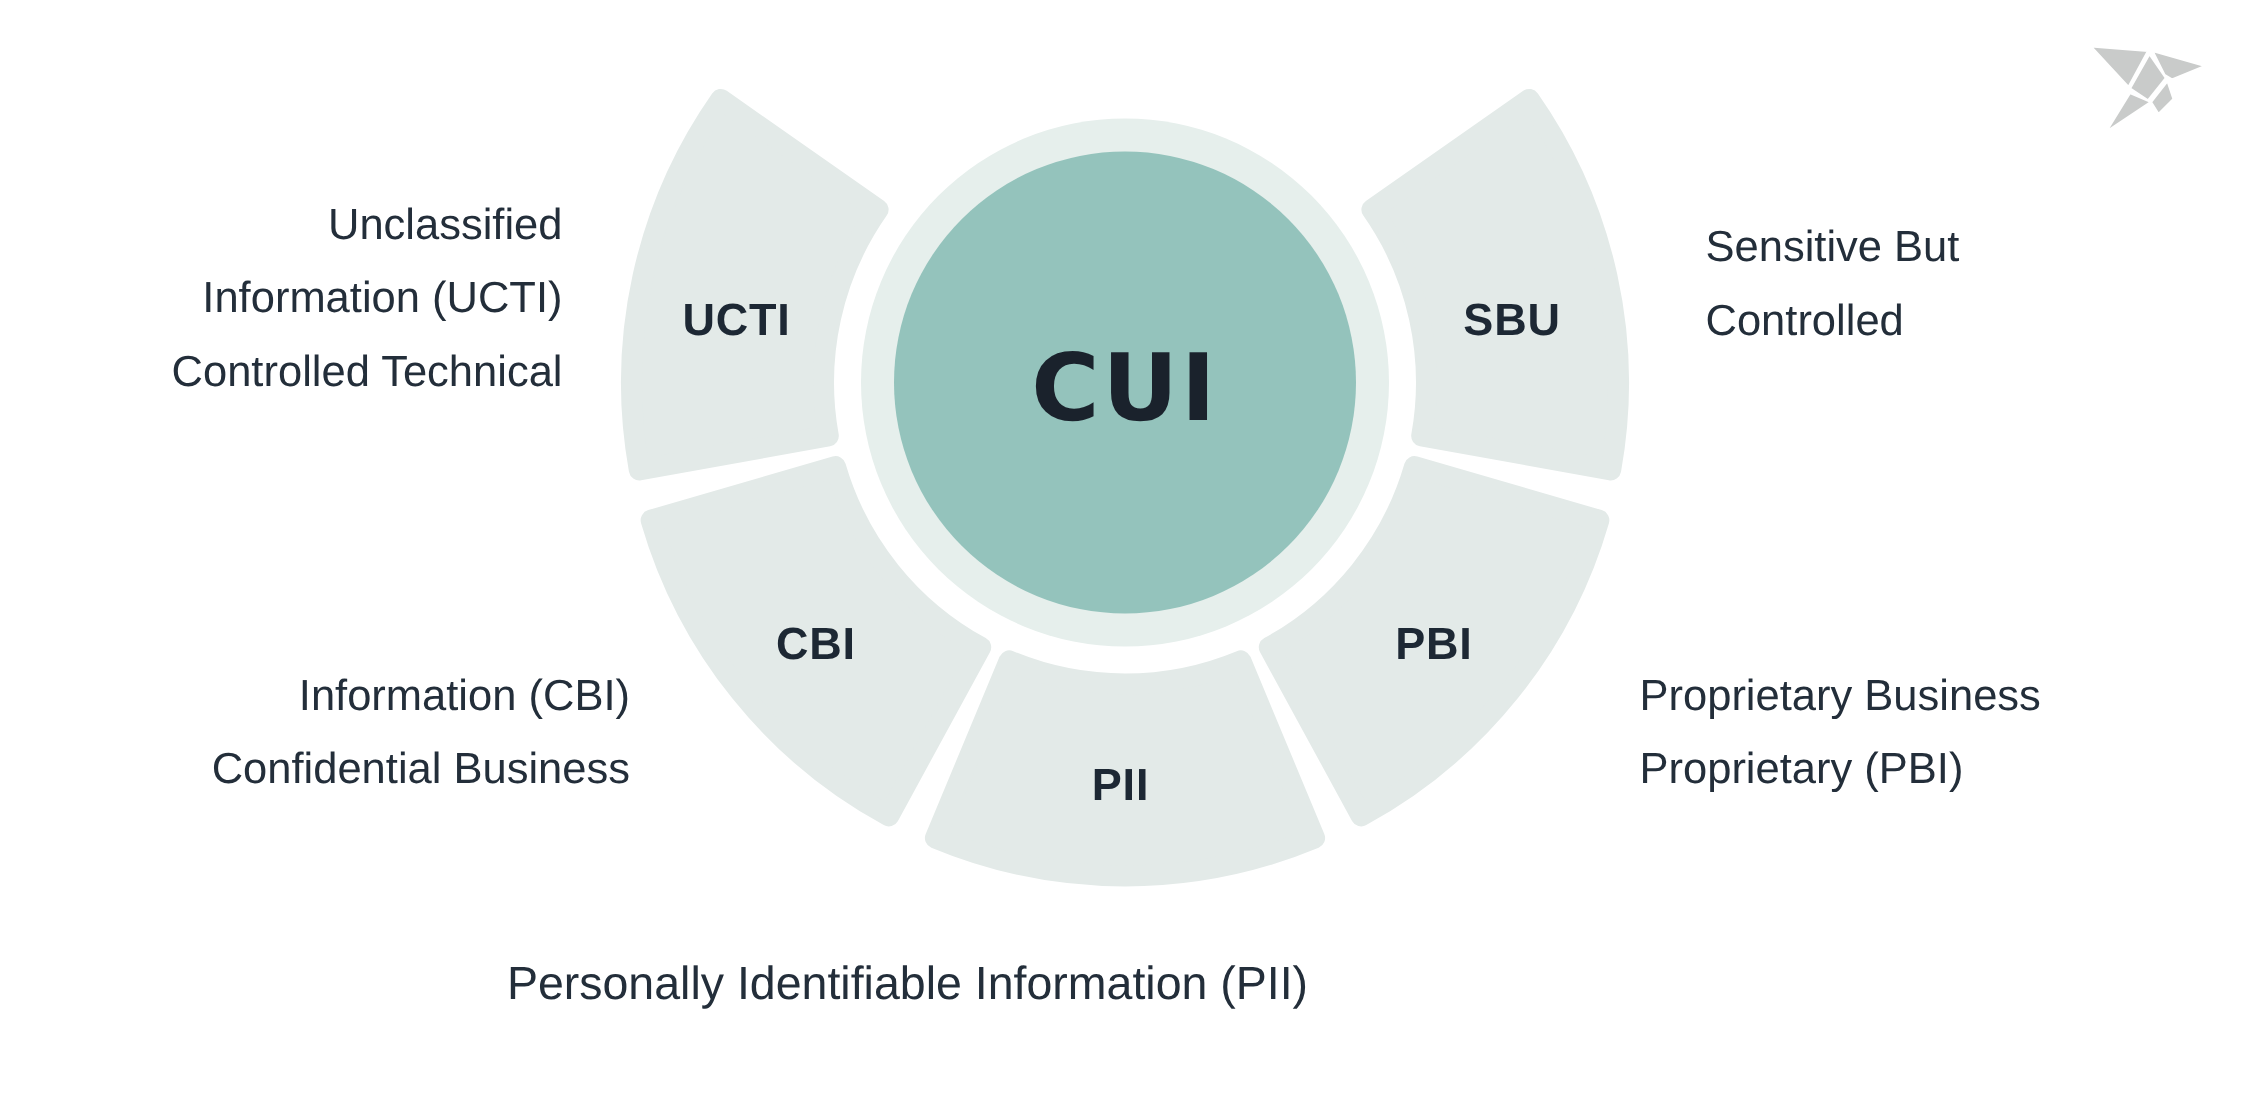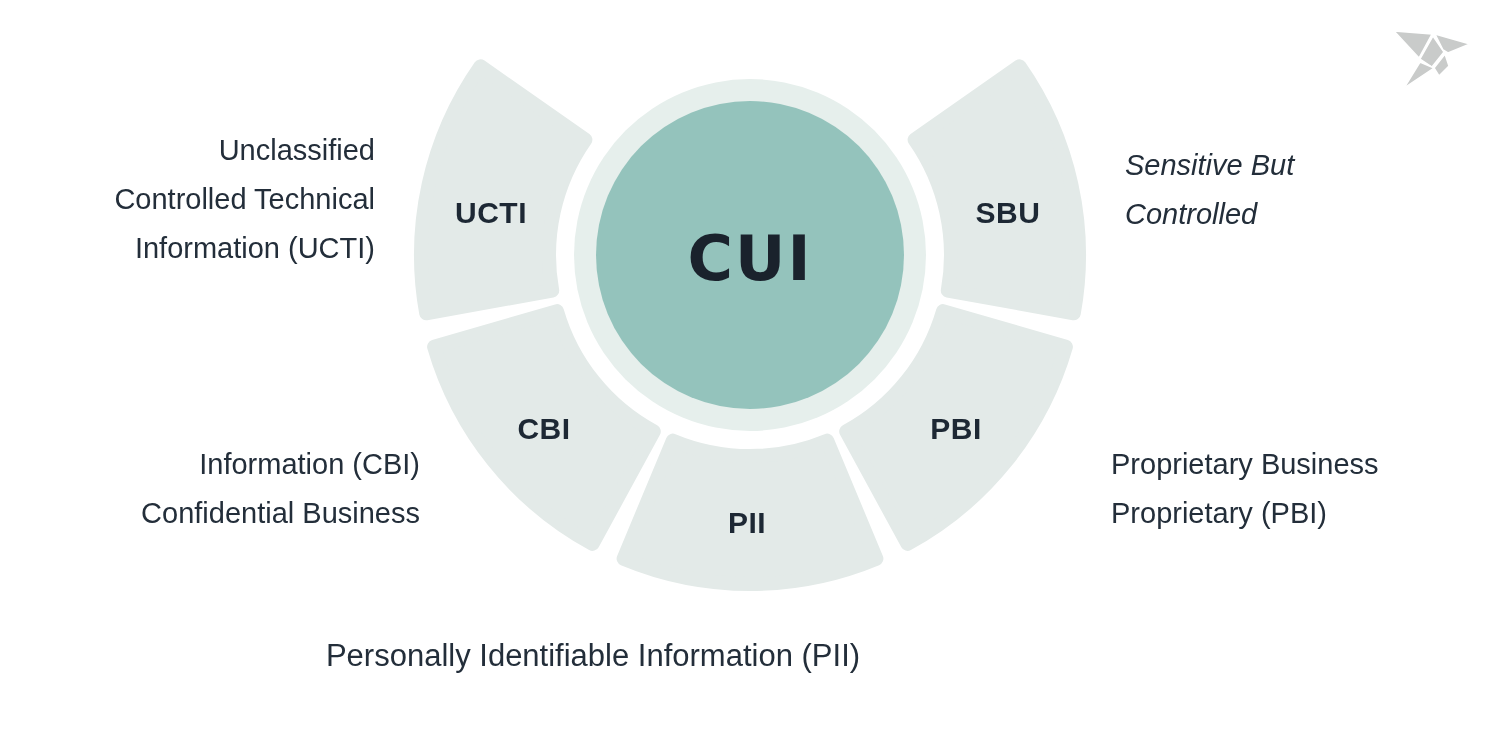--- a/index.html
+++ b/index.html
@@ -35,25 +35,26 @@
     letter-spacing:0.5px;
     fill:var(--label-dark,#1d2834);
     text-anchor:middle;
   }
   .desc{
     position:absolute;
     font-size:29px;
     line-height:49px;
     color:var(--desc-text,#232e3a);
     white-space:nowrap;
+    margin-left:12px;
   }
   #desc-ucti{right:1125px;top:126px;text-align:right;}
-  #desc-sbu{left:1125px;top:141px;text-align:left;font-style:italic;}
+  #desc-sbu{left:1125px;top:141px;text-align:left;}
   #desc-cbi{right:1080px;top:440px;text-align:right;}
-  #desc-pbi{left:1111px;top:440px;text-align:left;}
+  #desc-pbi{left:1081px;top:440px;text-align:left;}
   #desc-pii{left:0;width:1186px;text-align:center;top:631px;font-size:31px;}
   #logo{position:absolute;left:1386px;top:18px;}
   #logo polygon{
     fill:var(--logo-gray,#c9cbca);
     stroke:#ffffff;
     stroke-width:1.5;
     stroke-linejoin:round;
   }
 </style>
 </head>
@@ -74,22 +75,22 @@
     <text class="core-label" x="750" y="280">CUI</text>
     <text class="seg-label" x="491" y="223">UCTI</text>
     <text class="seg-label" x="1008" y="223">SBU</text>
     <text class="seg-label" x="544" y="439">CBI</text>
     <text class="seg-label" x="956" y="439">PBI</text>
     <text class="seg-label" x="747" y="533">PII</text>
   </svg>
 
   <div class="desc" id="desc-ucti">
     <div>Unclassified</div>
+    <div>Information (UCTI)</div>
     <div>Controlled Technical</div>
-    <div>Information (UCTI)</div>
   </div>
 
   <div class="desc" id="desc-sbu">
     <div>Sensitive But</div>
     <div>Controlled</div>
   </div>
 
   <div class="desc" id="desc-cbi">
     <div>Information (CBI)</div>
     <div>Confidential Business</div>

